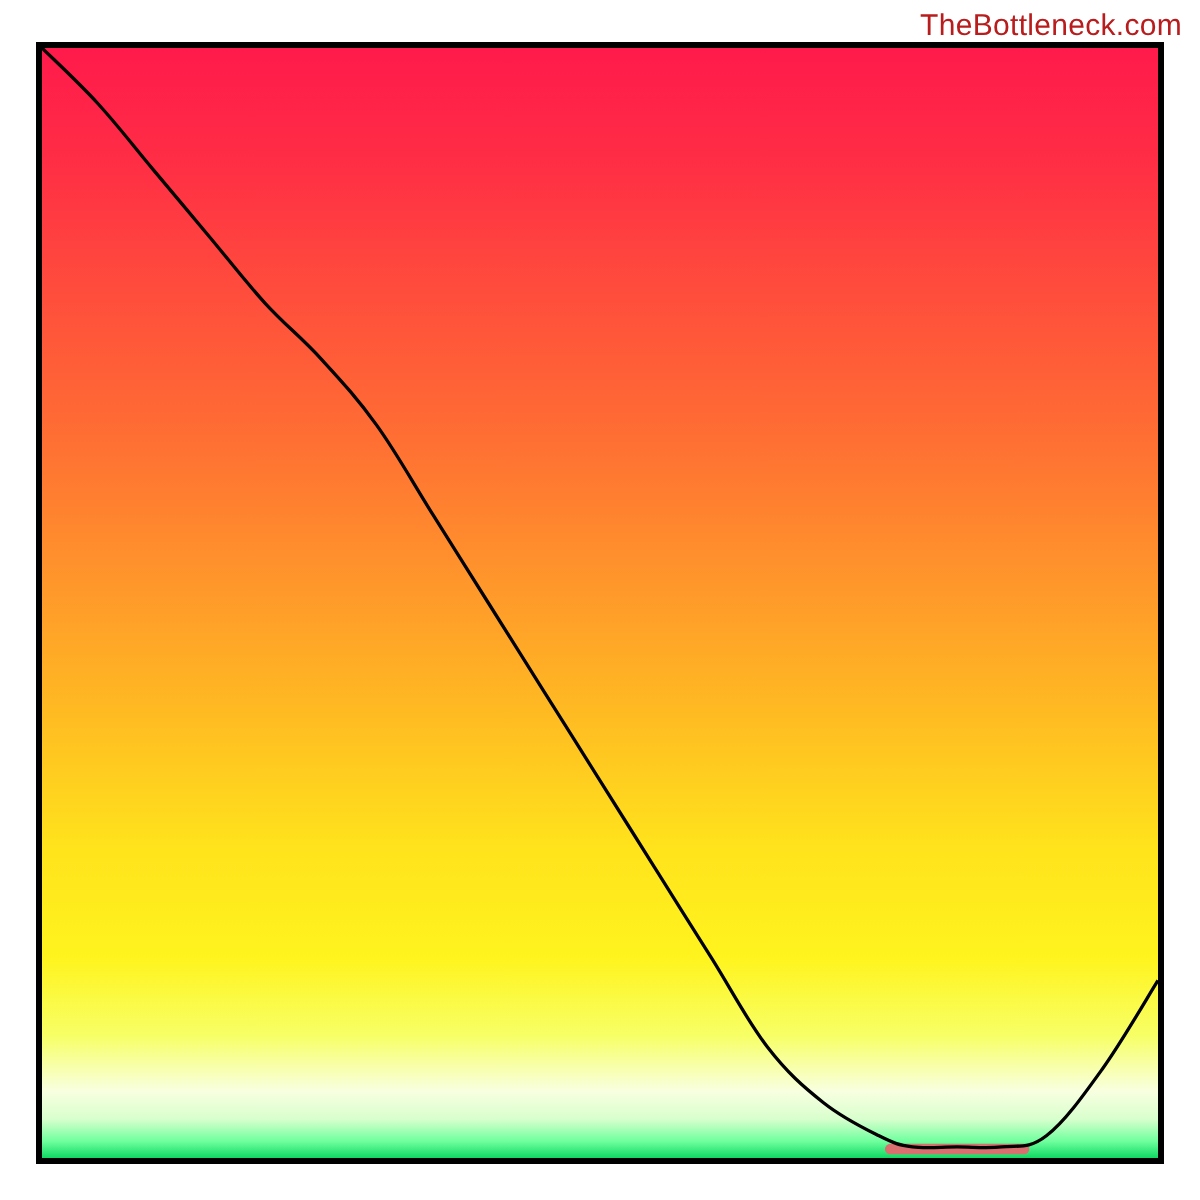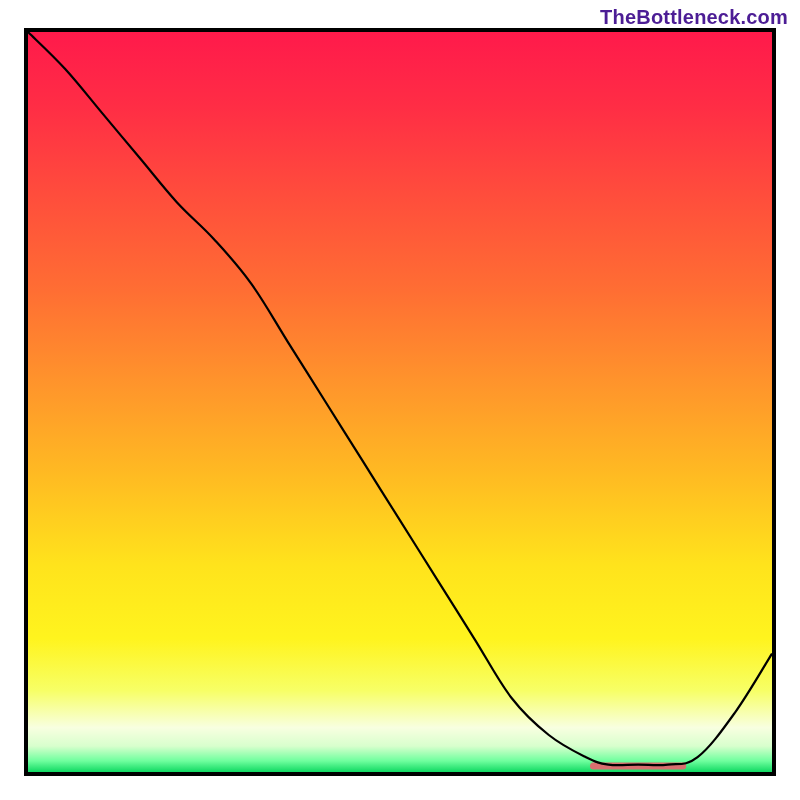--- a/index.html
+++ b/index.html
@@ -4,22 +4,22 @@
 <style>
   * { margin: 0; padding: 0; box-sizing: border-box; }
   html, body { width: 800px; height: 800px; overflow: hidden; }
   body { position: relative; font-family: Arial, Helvetica, sans-serif; }
 
   .attribution {
     position: absolute;
     top: 6px;
     right: 12px;
     font-size: 20px;
-    color: #4c1d95;
-    font-weight: 700;
+    color: #b91c1c;
+    font-weight: 400;
     letter-spacing: 0.2px;
     z-index: 10;
   }
 
   .plot-wrap {
     position: absolute;
     
     top: 28px;
     left: 24px;
     width: 752px;   

